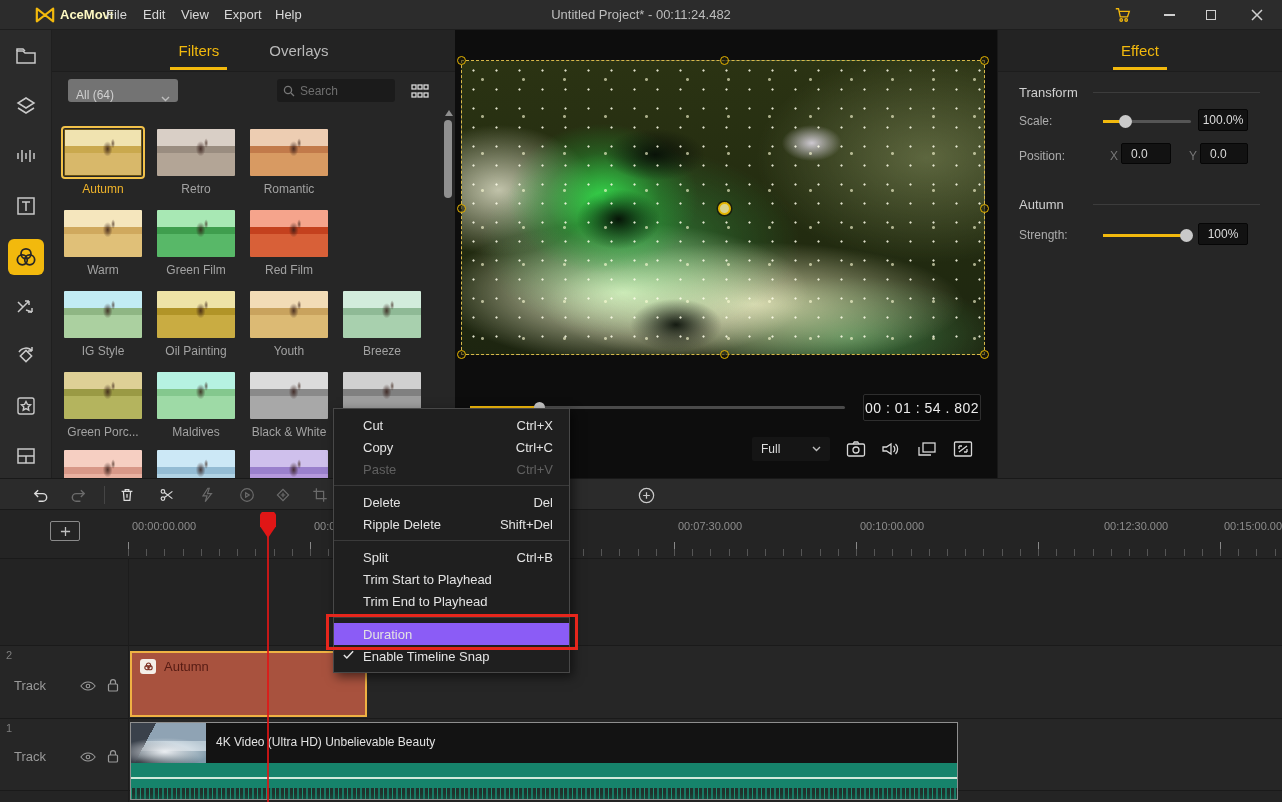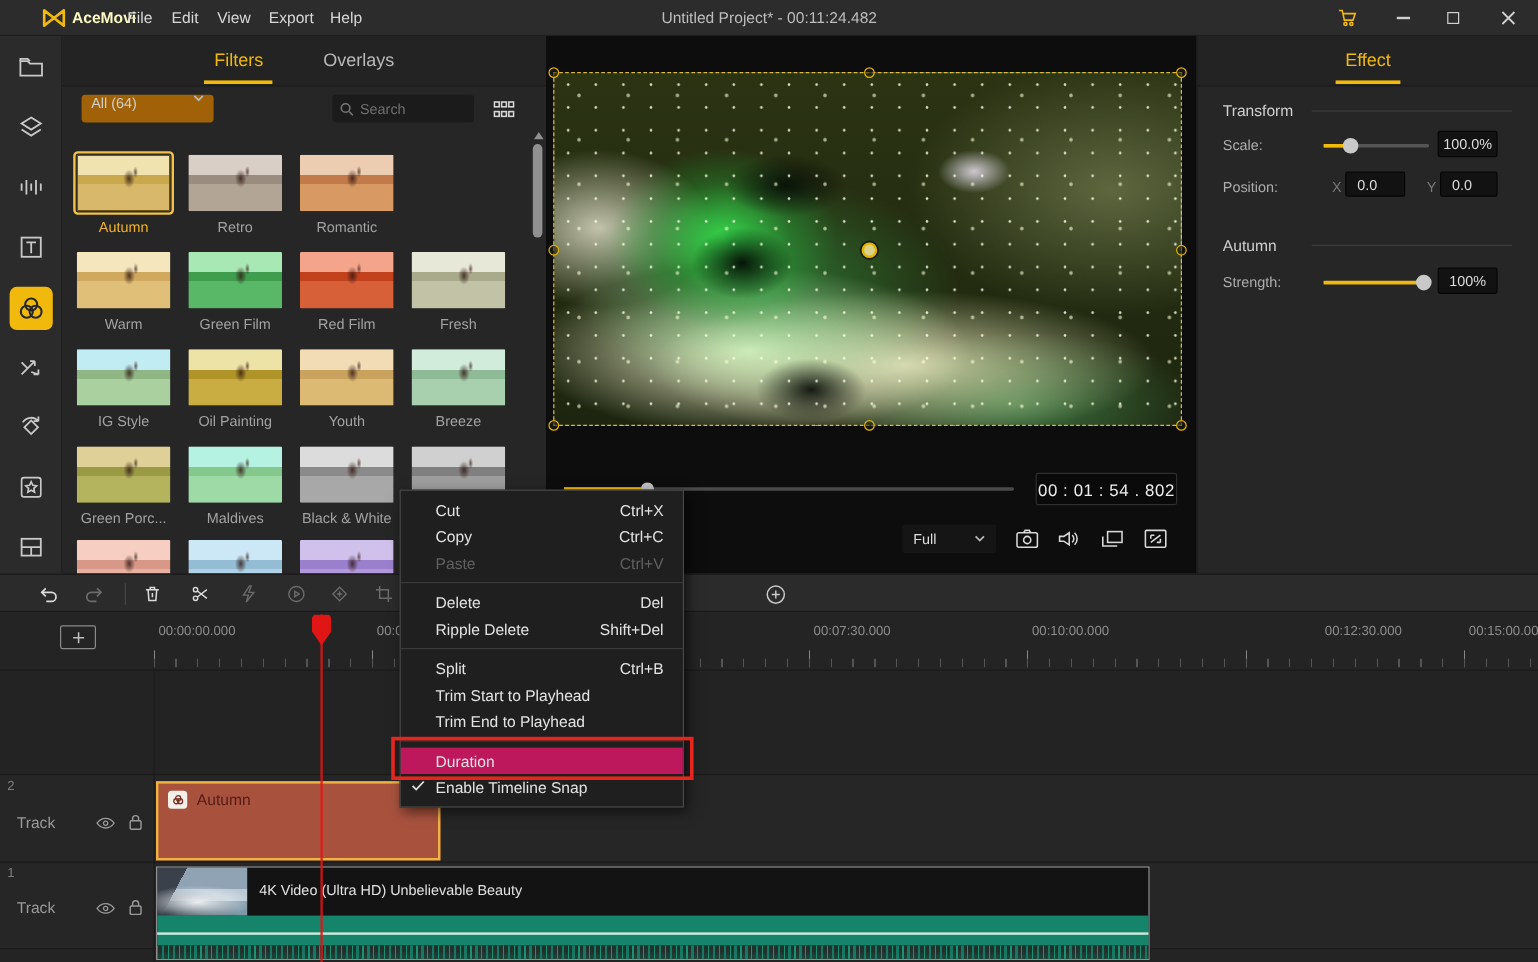--- a/index.html
+++ b/index.html
@@ -19,21 +19,21 @@
   #sidebar { position:absolute; left:0; top:30px; width:52px; height:772px; background:#2b2b2b; border-right:1px solid #1f1f1f; }
   .side-ic { position:absolute; left:8px; width:36px; height:36px; display:flex; align-items:center; justify-content:center; border-radius:6px; }
   .side-ic.active { background:#f2b90d; }
 
   
   #fpanel { position:absolute; left:52px; top:30px; width:403px; height:448px; background:#262626; overflow:hidden; }
   #ftabs { position:absolute; left:0; top:0; width:100%; height:42px; background:#232323; border-bottom:1px solid #1d1d1d; display:flex; align-items:center; justify-content:center; gap:46px; }
   .tab { font-size:15px; color:#b9b9b9; position:relative; padding:11px 2px; }
   .tab.active { color:#f2b90d; }
   .tab.active::after { content:""; position:absolute; left:-6px; right:-6px; bottom:0; height:3px; background:#f2b90d; }
-  .dd { position:absolute; left:16px; top:49px; width:110px; height:23px; background:#a16207; border-radius:3px; color:#cfcfcf; font-size:12px; display:flex; align-items:flex-start; padding:0 8px; }
+  .dd { position:absolute; left:16px; top:49px; width:110px; height:23px; background:#737373; border-radius:3px; color:#cfcfcf; font-size:12px; display:flex; align-items:flex-end; padding:0 8px; }
   .dd .chev { margin-left:auto; }
   .searchbox { position:absolute; left:225px; top:49px; width:118px; height:23px; background:#1b1b1b; border-radius:3px; display:flex; align-items:center; padding:0 6px; gap:5px; }
   .searchbox input { background:transparent; border:none; outline:none; color:#9a9a9a; font-size:12px; width:80px; font-family:Liberation Sans, sans-serif; }
   .searchbox input::placeholder { color:#6f6f6f; }
   .gridbtn { position:absolute; left:356px; top:49px; width:24px; height:23px; display:flex; align-items:center; justify-content:center; }
   .fcell { position:absolute; width:90px; }
   .thumb { width:78px; height:47px; margin-left:3px; border-radius:1px;
            background: radial-gradient(ellipse 7px 11px at 56% 42%, rgba(50,25,20,.8), transparent 70%),
                        radial-gradient(ellipse 3px 7px at 63% 30%, rgba(60,35,25,.7), transparent 70%),
                        linear-gradient(180deg, var(--sky) 0 36%, var(--tree) 36% 52%, var(--field) 52% 100%); }
@@ -138,21 +138,21 @@
 
   #playhead-line { position:absolute; left:267px; top:2px; width:2px; height:290px; background:rgba(224,22,22,.85); z-index:6; }
   #playhead-pin { position:absolute; left:260px; top:2px; width:16px; height:26px; background:#e01616; z-index:6;
       clip-path:polygon(12% 0, 88% 0, 100% 10%, 100% 55%, 50% 100%, 0 55%, 0 10%); }
 
   
   #ctxmenu { position:absolute; left:333px; top:408px; width:237px; background:#1f1f1f; border:1px solid #484848; box-shadow:3px 4px 10px rgba(0,0,0,.55); z-index:20; padding:5px 0; }
   .mi { height:22px; display:flex; align-items:center; padding:0 16px 0 29px; color:#e3e3e3; font-size:13px; position:relative; }
   .mi .sc { margin-left:auto; color:#e3e3e3; font-size:13px; }
   .mi.disabled, .mi.disabled .sc { color:#606060; }
-  .mi.hl { background:#be185d; }
+  .mi.hl { background:#8b5cf6; }
   .mi .check { position:absolute; left:8px; top:3px; }
   .msep { height:1px; background:#3a3a3a; margin:5px 0; }
   #redbox { position:absolute; left:326px; top:614px; width:252px; height:36px; border:3px solid #e6261c; z-index:21; }
 
   svg { display:block; }
 </style>
 </head>
 <body>
 
 <div id="app">
@@ -298,24 +298,20 @@
         <div class="flabel">Warm</div>
       </div>
     <div class="fcell" style="left:102px;top:180px;">
         <div class="thumb t6"></div>
         <div class="flabel">Green Film</div>
       </div>
     <div class="fcell" style="left:195px;top:180px;">
         <div class="thumb t7"></div>
         <div class="flabel">Red Film</div>
       </div>
-    <div class="fcell" style="left:288px;top:180px;">
-        <div class="thumb t8"></div>
-        <div class="flabel">Fresh</div>
-      </div>
     <div class="fcell" style="left:102px;top:261px;">
         <div class="thumb t10"></div>
         <div class="flabel">Oil Painting</div>
       </div>
     <div class="fcell" style="left:9px;top:261px;">
         <div class="thumb t9"></div>
         <div class="flabel">IG Style</div>
       </div>
     <div class="fcell" style="left:195px;top:261px;">
         <div class="thumb t11"></div>

